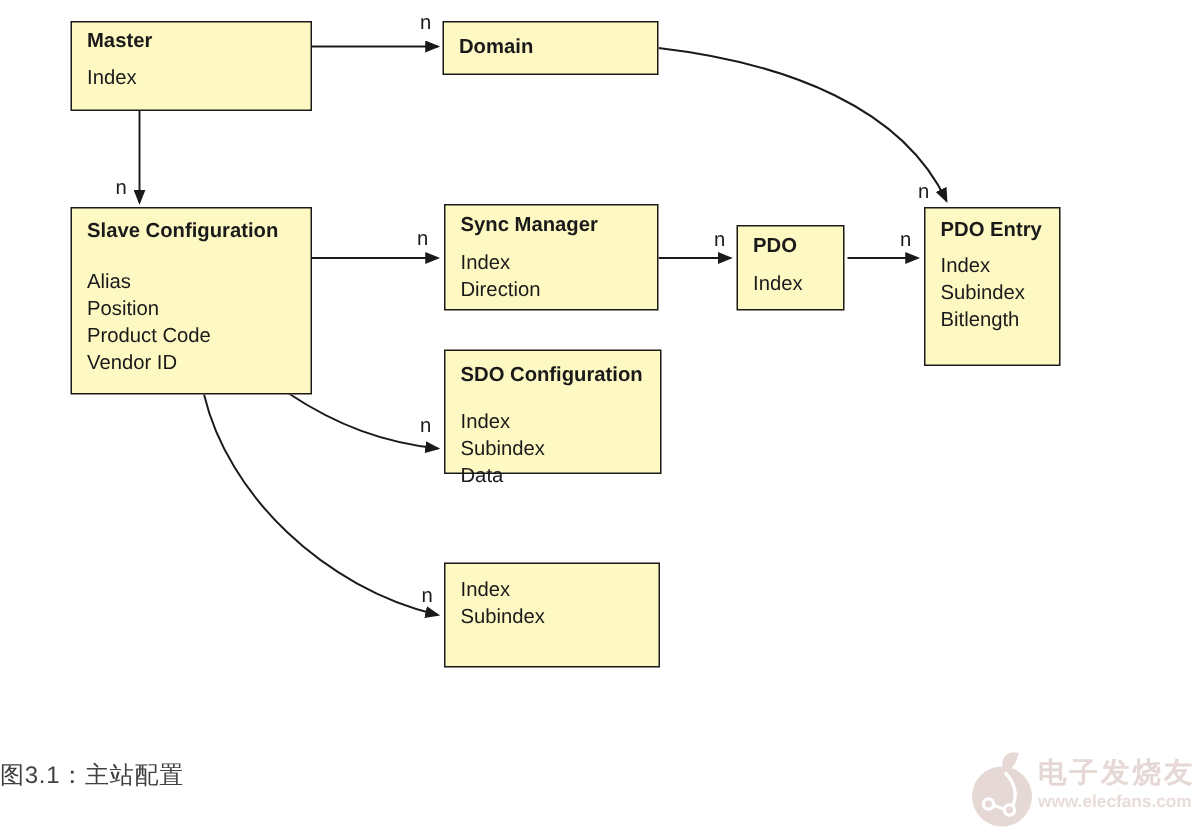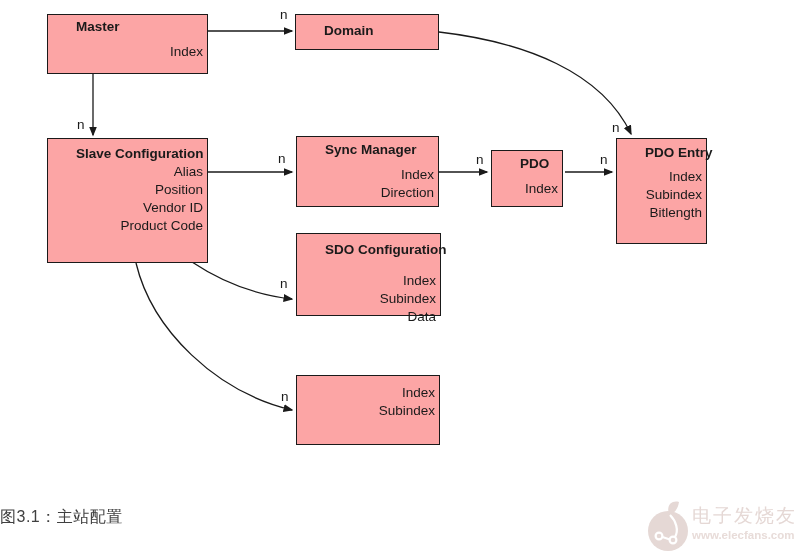--- a/index.html
+++ b/index.html
@@ -19,42 +19,41 @@
   }
   svg.arrows path.edge {
     stroke: #1a1a1a;
     stroke-width: 1.3;
     fill: none;
   }
   .box {
     position: absolute;
     box-sizing: border-box;
     border: 1.5px solid #1a1a1a;
-    background: #fca5a5;
-    padding-left: 28px;
+    background: #fef9c3;
+    padding-left: 10px;
     padding-right: 4px;
   }
   .box-title {
     font-weight: bold;
     font-size: 13.5px;
     line-height: 18px;
     white-space: nowrap;
   }
   .box-items { }
   .box-item {
     font-size: 13.5px;
     line-height: 18px;
     white-space: nowrap;
-    text-align: right;
   }
   #box-master      { left: 47px;  top: 14px;  width: 161px; height: 60px;  padding-top: 3px; }
   #box-master .box-items { margin-top: 7px; }
   #box-domain      { left: 295px; top: 14px;  width: 144px; height: 36px;  padding-top: 7px; }
   #box-slave       { left: 47px;  top: 138px; width: 161px; height: 125px; padding-top: 6px; }
-  #box-slave .box-items { }
+  #box-slave .box-items { margin-top: 16px; }
   #box-sync        { left: 296px; top: 136px; width: 143px; height: 71px;  padding-top: 4px; }
   #box-sync .box-items { margin-top: 7px; }
   #box-pdo         { left: 491px; top: 150px; width: 72px;  height: 57px;  padding-top: 4px; }
   #box-pdo .box-items { margin-top: 7px; }
   #box-pdo-entry   { left: 616px; top: 138px; width: 91px;  height: 106px; padding-top: 5px; }
   #box-pdo-entry .box-items { margin-top: 6px; }
   #box-sdo-config  { left: 296px; top: 233px; width: 145px; height: 83px;  padding-top: 7px; }
   #box-sdo-config .box-items { margin-top: 13px; }
   #box-sdo-request { left: 296px; top: 375px; width: 144px; height: 70px;  padding-top: 6px; }
   #box-sdo-request .box-items { margin-top: 2px; }
@@ -89,21 +88,21 @@
     left: 644px;
     top: 494px;
     width: 154px;
     height: 60px;
     color: #e5d8d5;
   }
   .wm-logo { position: absolute; left: 2px; top: 5px; }
   .wm-text { position: absolute; left: 48px; top: 12px; }
   .wm-name {
     font-size: 19px;
-    font-weight: normal;
+    font-weight: bold;
     letter-spacing: 2px;
     line-height: 20px;
     color: #e5d8d5;
     white-space: nowrap;
   }
   .wm-url {
     font-size: 11.5px;
     font-weight: bold;
     line-height: 13px;
     margin-top: 3px;
@@ -141,22 +140,22 @@
 
   <div class="box" id="box-domain">
     <div class="box-title">Domain</div>
   </div>
 
   <div class="box" id="box-slave">
     <div class="box-title">Slave Configuration</div>
     <div class="box-items">
       <div class="box-item">Alias</div>
       <div class="box-item">Position</div>
+      <div class="box-item">Product Code</div>
       <div class="box-item">Vendor ID</div>
-      <div class="box-item">Product Code</div>
     </div>
   </div>
 
   <div class="box" id="box-sync">
     <div class="box-title">Sync Manager</div>
     <div class="box-items">
       <div class="box-item">Index</div>
       <div class="box-item">Direction</div>
     </div>
   </div>

